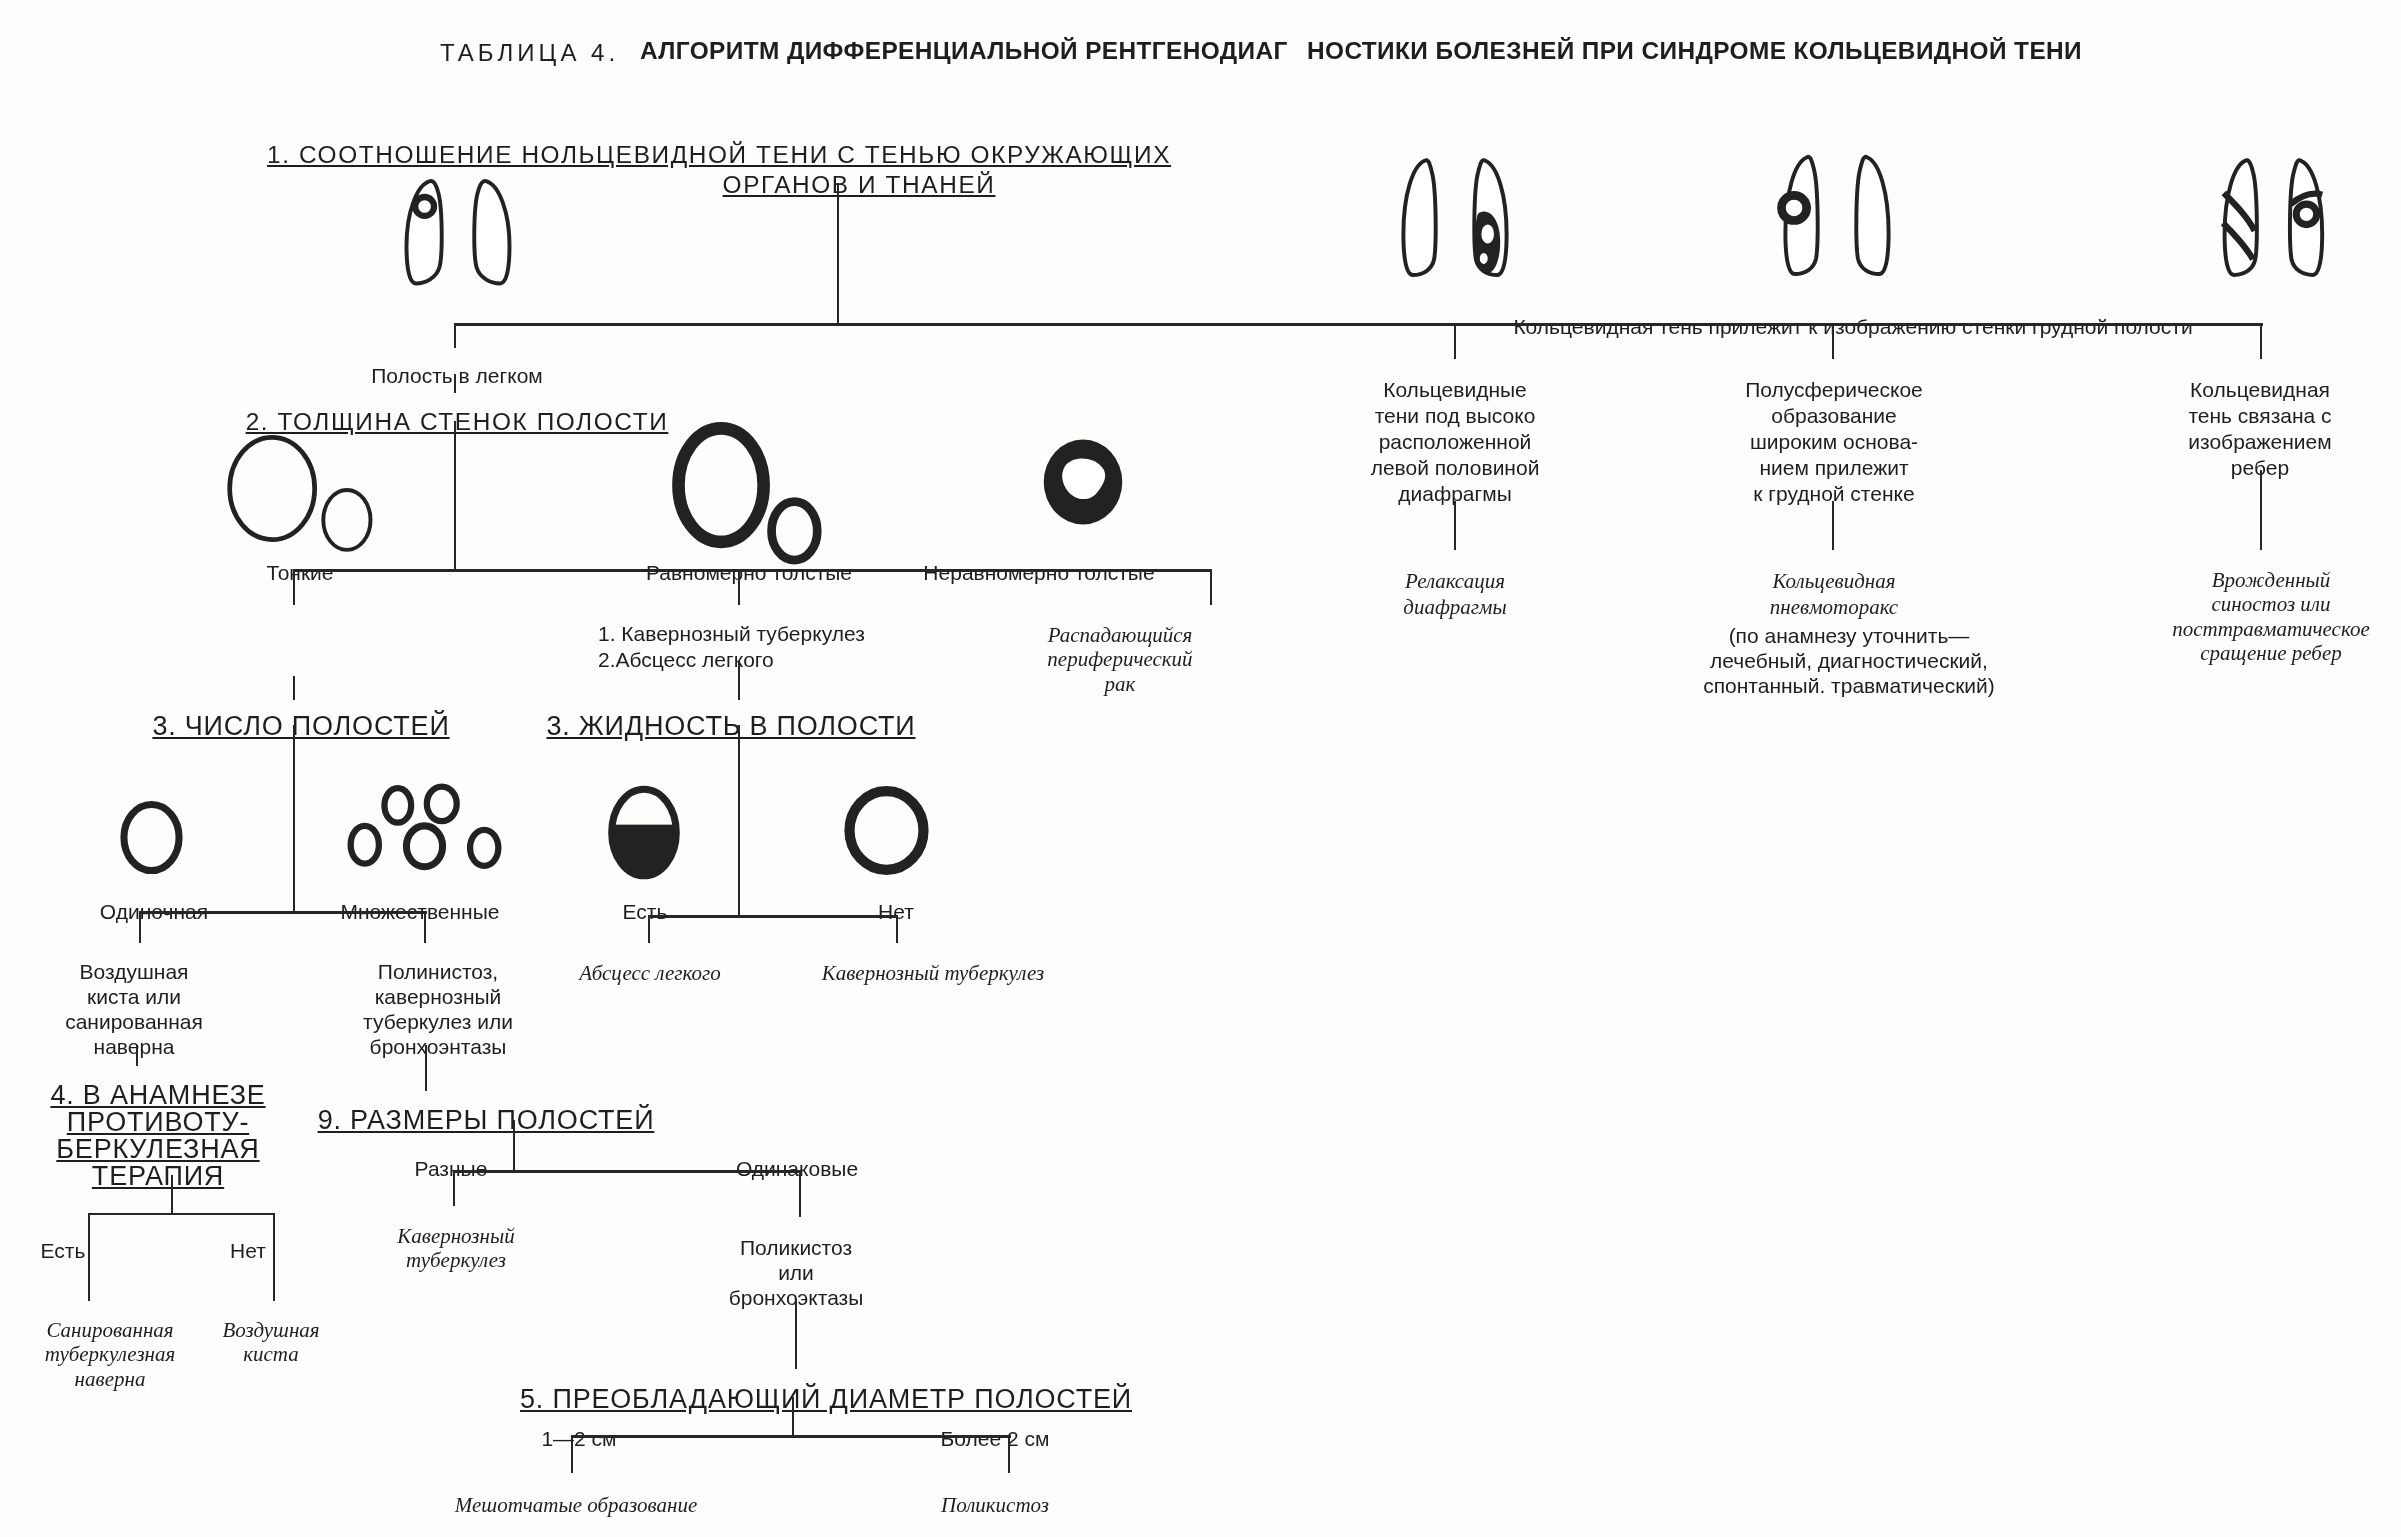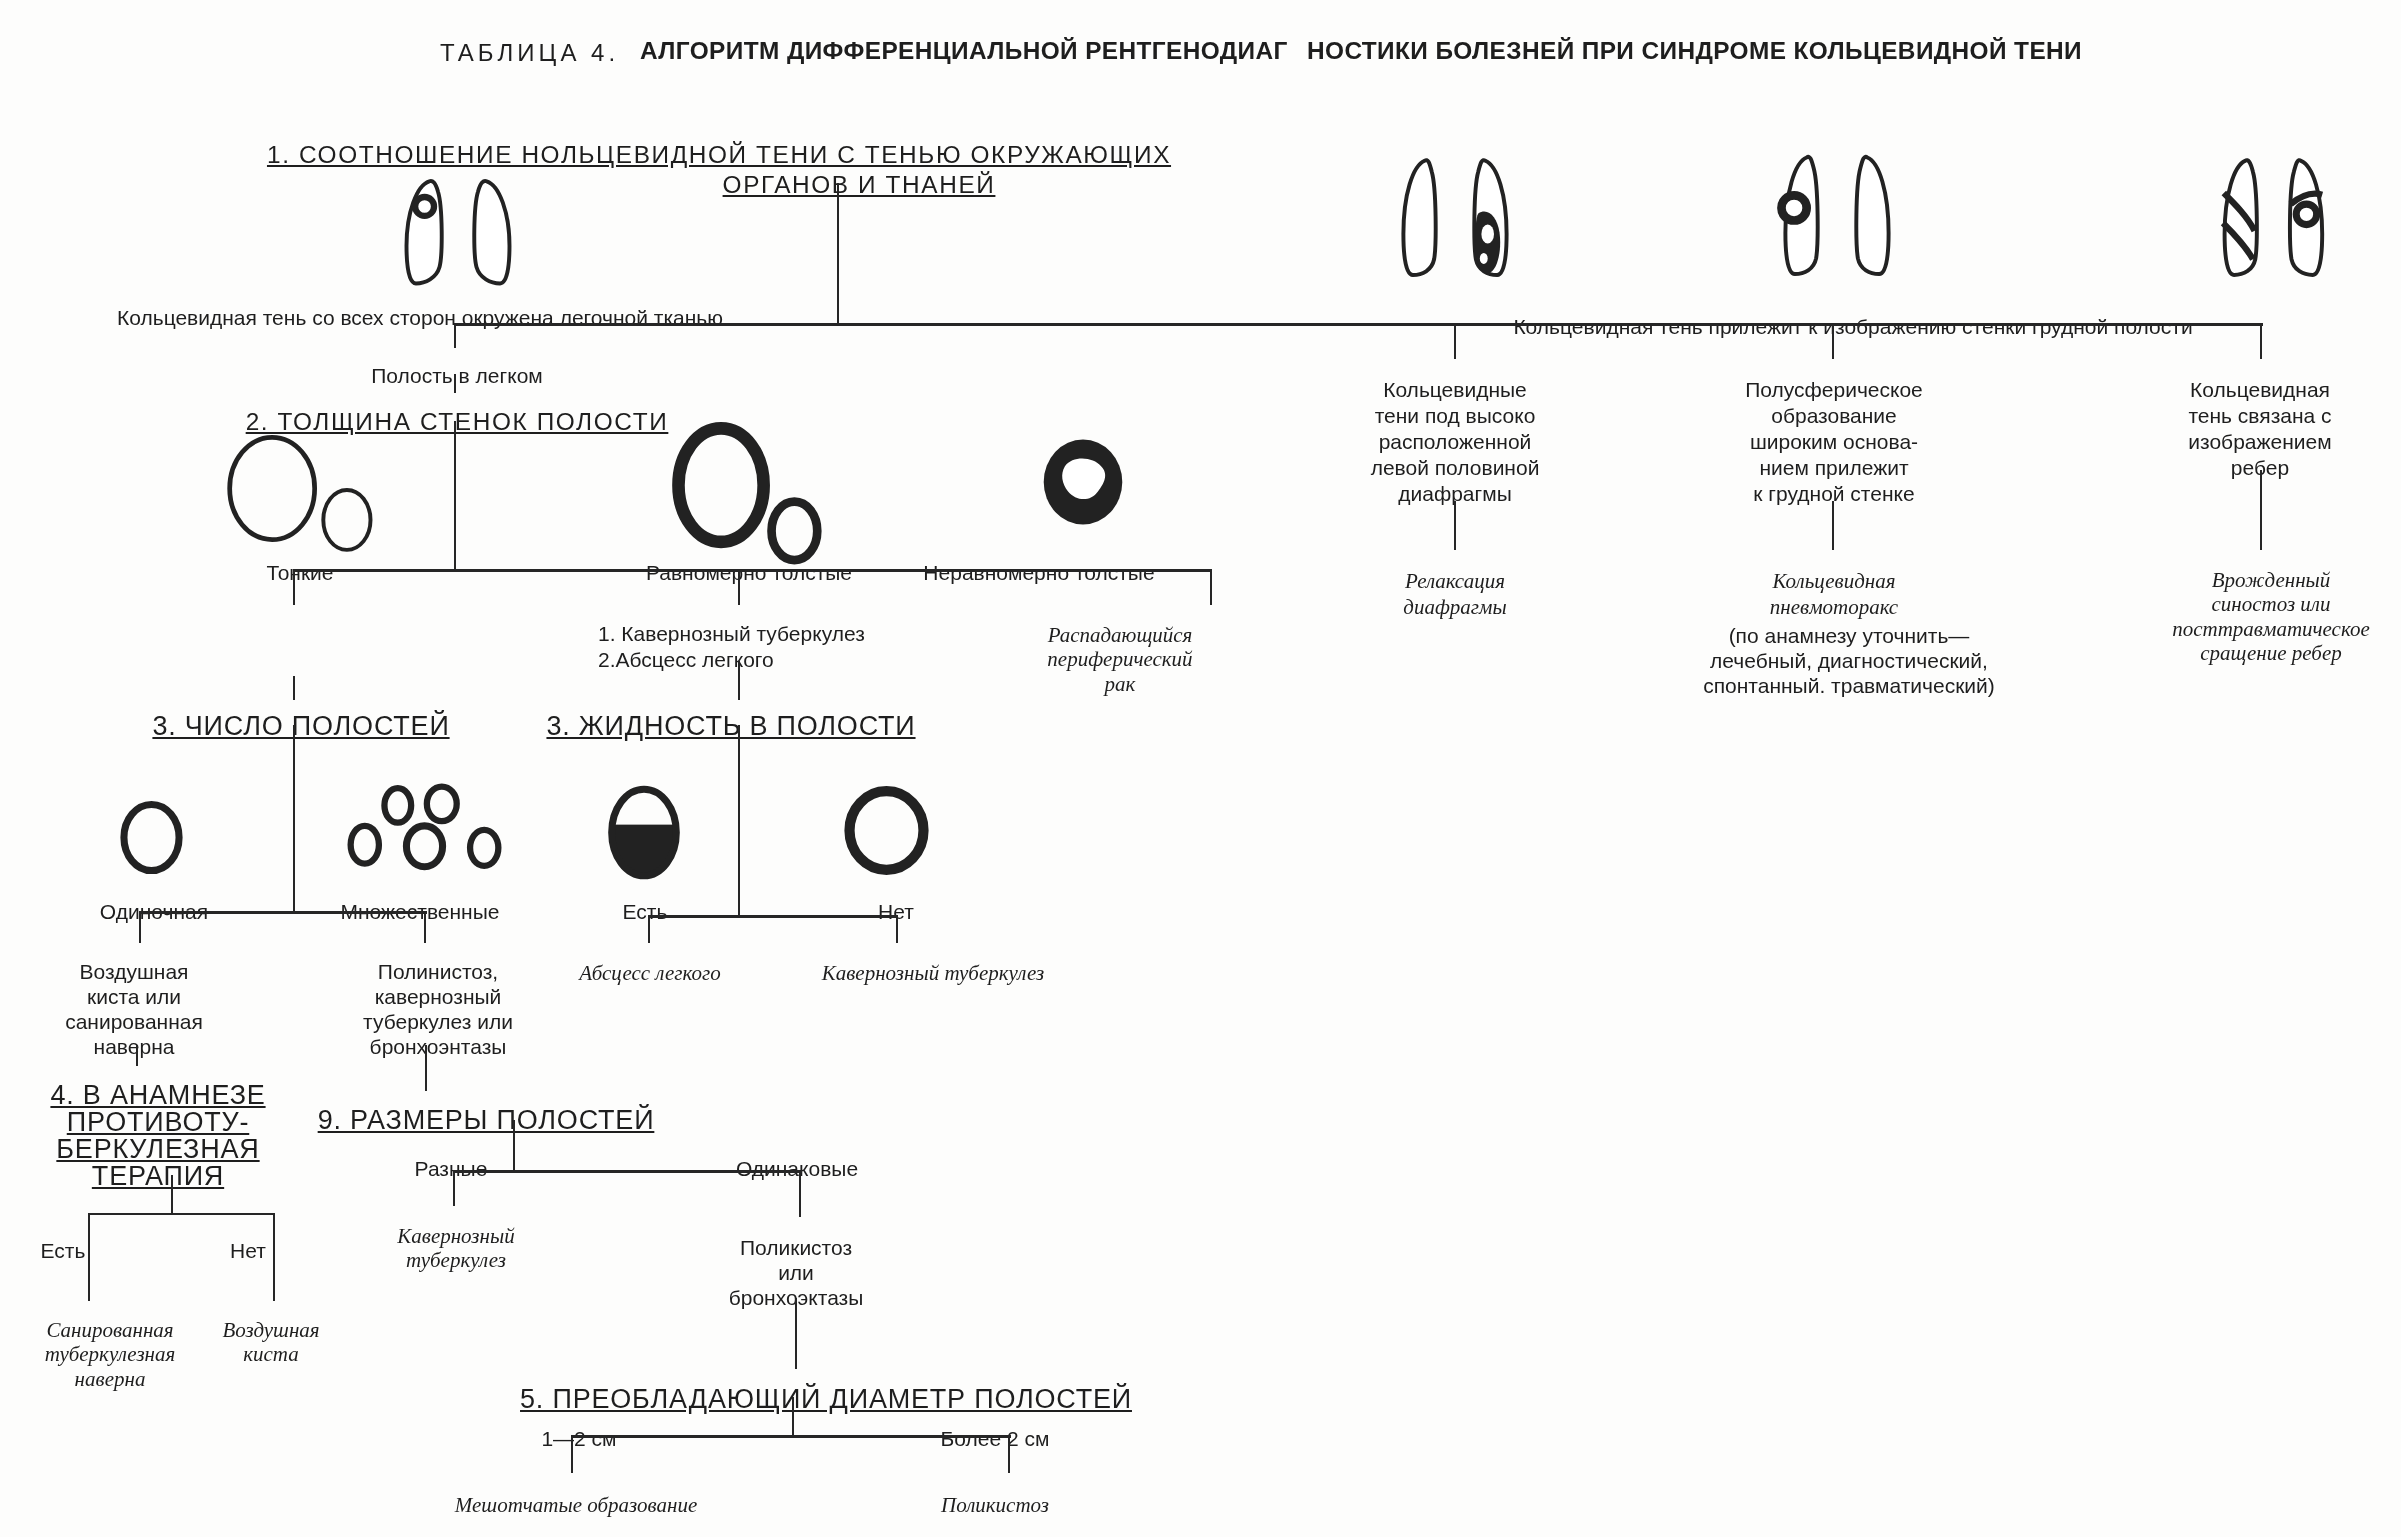--- a/index.html
+++ b/index.html
@@ -31,21 +31,20 @@
   <div class="t nw h" style="left:859px;top:156px">ОРГАНОВ И ТНАНЕЙ</div>
 
   <svg style="left:393px;top:175px" width="130" height="114" viewBox="0 0 165 145">
     <path d="M46 8 C30 13 17 48 17 90 C17 120 21 138 29 138 C41 138 55 131 59 117 C63 102 63 40 57 21 C54 10 50 6 46 8 Z" fill="#fff" stroke="#222" stroke-width="5"></path>
     <path d="M119 8 C135 13 148 48 148 90 C148 120 144 138 136 138 C124 138 110 131 106 117 C102 102 102 40 108 21 C111 10 115 6 119 8 Z" fill="#fff" stroke="#222" stroke-width="5"></path>
     <circle cx="40" cy="40" r="12" fill="#fff" stroke="#222" stroke-width="8"></circle>
   </svg>
 
   <div class="vl" style="left:837px;top:183px;height:140px"></div>
 
-  <div class="t al nw" style="left:117px;top:289px">Кольцевидная тень со всех сторон окружена легочной тканью</div>
   <div class="t nw" style="left:1853px;top:298px">Кольцевидная тень прилежит к изображению стенки грудной полости</div>
 
   <div class="hl" style="left:455px;top:323px;width:1808px"></div>
 
   <div class="vl" style="left:454px;top:323px;height:25px"></div>
   <div class="t nw" style="left:457px;top:347px">Полость в легком</div>
   <div class="vl" style="left:454px;top:374px;height:19px"></div>
 
   <div class="t nw h" style="left:457px;top:393px">2. ТОЛЩИНА СТЕНОК ПОЛОСТИ</div>
   <div class="vl" style="left:454px;top:421px;height:150px"></div>

